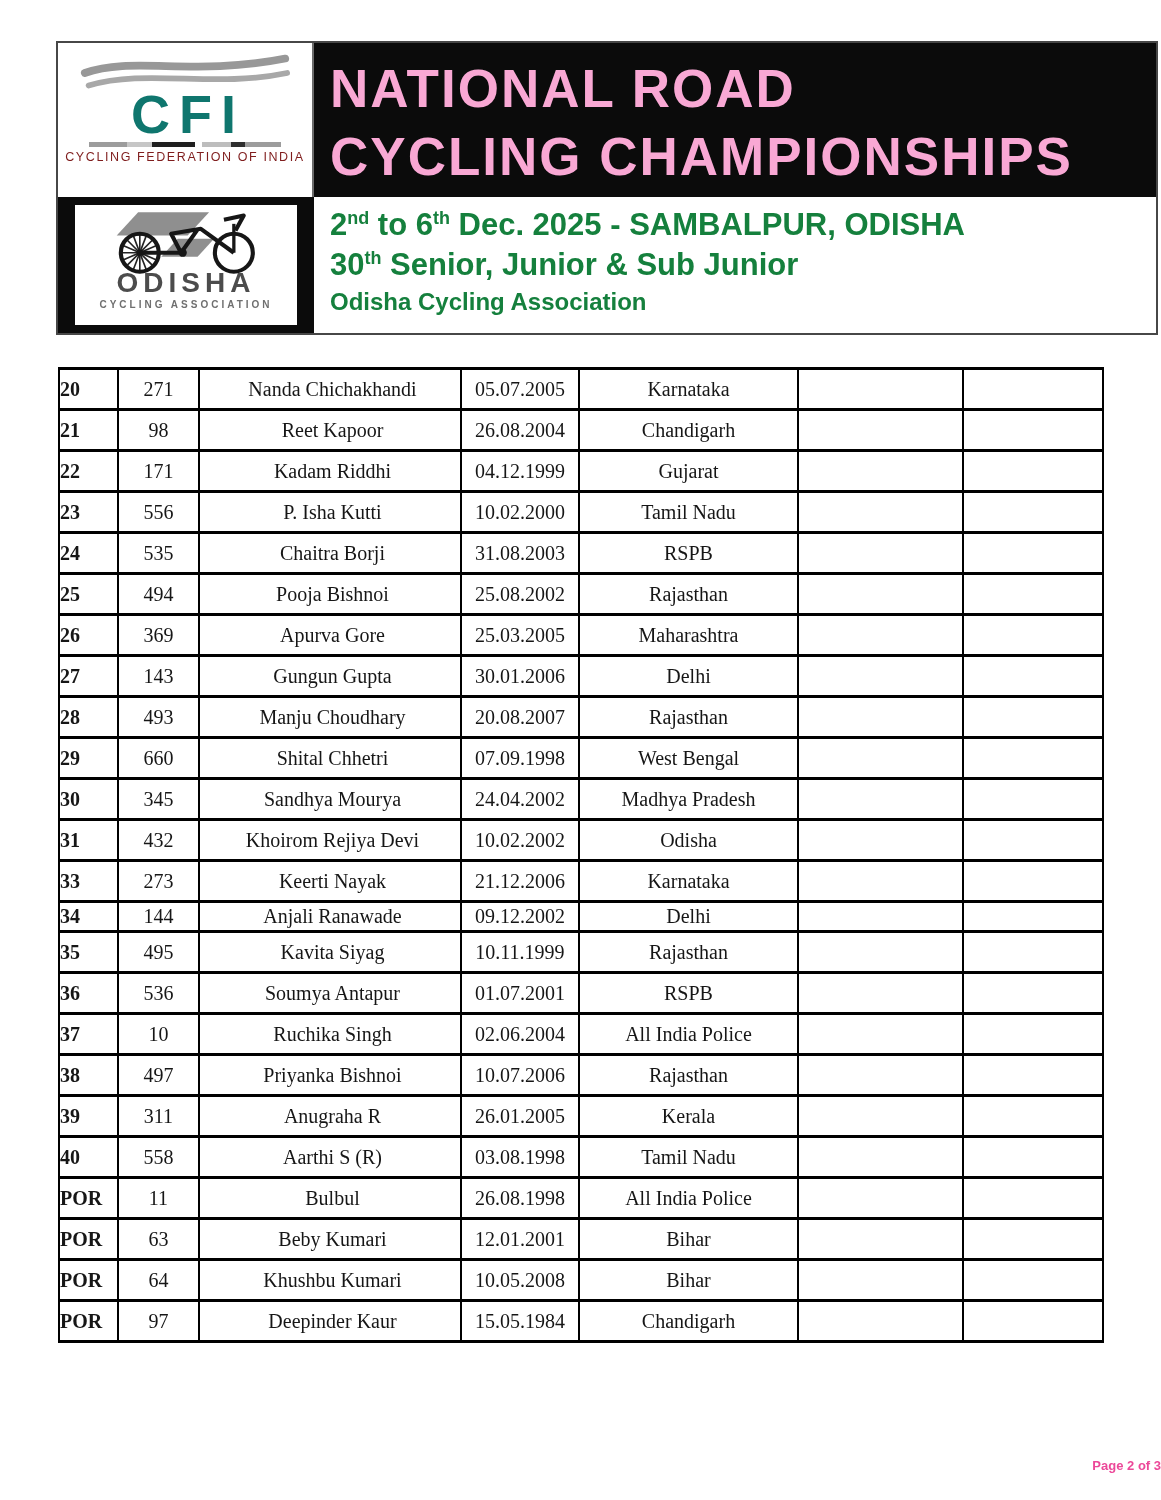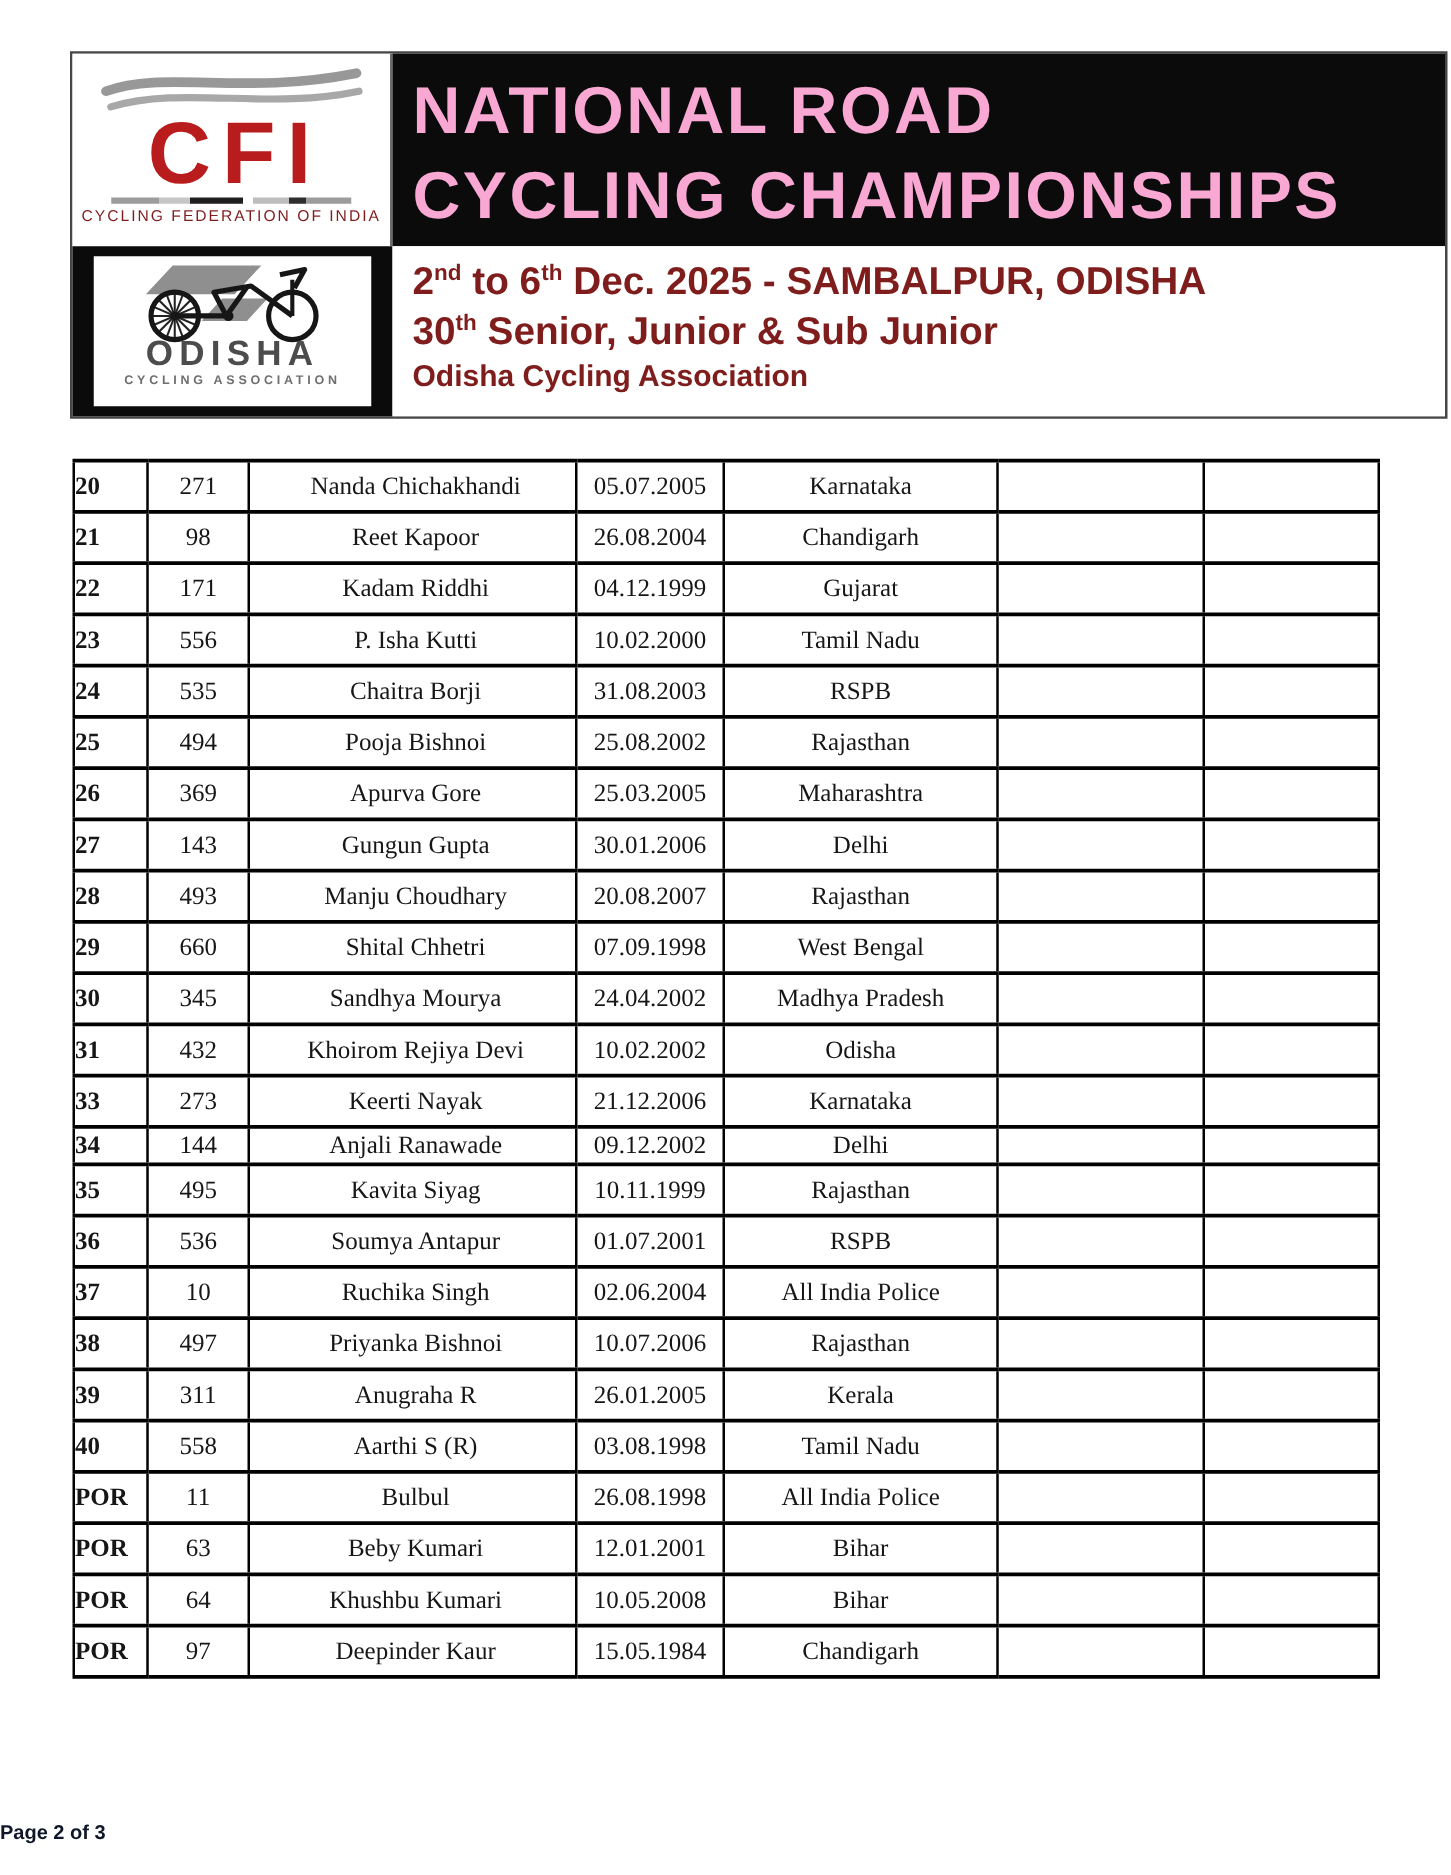--- a/index.html
+++ b/index.html
@@ -16,21 +16,21 @@
     display:grid; grid-template-columns:256px 1fr; grid-template-rows:154px 1fr;
     background:#ffffff;
   }
   .cfi-box {
     background:#ffffff; border-right:2px solid #6b6b6b;
     display:flex; flex-direction:column; align-items:center; justify-content:flex-start;
     padding-top:10px; overflow:hidden;
   }
   .cfi-waves { margin-bottom:-4px; }
   .cfi-acronym {
-    font-size:70px; font-weight:bold; color:#b91c1c; letter-spacing:9px;
+    font-size:54px; font-weight:bold; color:#0f766e; letter-spacing:9px;
     line-height:0.95; margin-left:6px;
   }
   .cfi-bar {
     width:192px; height:5px; margin:2px 0 3px;
     background:linear-gradient(to right,
       #9c9c9c 0 20%, #c6c6c6 20% 33%, #1f1f1f 33% 55%, #ffffff 55% 59%,
       #bdbdbd 59% 74%, #2e2e2e 74% 81%, #9c9c9c 81% 100%);
   }
   .cfi-caption { font-size:12.5px; color:#7f1d1d; letter-spacing:1.6px; white-space:nowrap; }
 
@@ -48,21 +48,21 @@
     background:#ffffff; width:222px; height:120px;
     display:flex; flex-direction:column; align-items:center; justify-content:flex-start;
     padding-top:4px;
   }
   .odisha-name {
     font-size:28px; font-weight:bold; color:#4c4c4c; letter-spacing:5px;
     line-height:1; margin-top:-6px;
   }
   .odisha-caption { font-size:10px; font-weight:bold; color:#6f6f6f; letter-spacing:3px; margin-top:2px; }
 
-  .subtitle { background:#ffffff; padding:8px 0 0 16px; color:#7f1d1d; overflow:hidden; }
+  .subtitle { background:#ffffff; padding:8px 0 0 16px; color:#15803d; overflow:hidden; }
   .subtitle .l1 { font-size:31px; font-weight:bold; line-height:1.30; white-space:nowrap; }
   .subtitle .l2 { font-size:31px; font-weight:bold; line-height:1.30; white-space:nowrap; }
   .subtitle .l3 { font-size:24px; font-weight:bold; line-height:1.35; white-space:nowrap; }
   .subtitle sup { font-size:58%; }
 
   
   table.riders {
     position:absolute; left:58px; top:367px;
     border-collapse:collapse; table-layout:fixed; width:1044px;
   }
@@ -76,21 +76,21 @@
   td.rank {
     font-family:"Liberation Sans", sans-serif; font-weight:bold;
     font-size:16px; text-align:left; color:#111111;
   }
   td.bib, td.dob, td.state { text-align:center; }
   td.name { text-align:center; padding-left:5px; }
 
   
   .footer {
     position:absolute; left:0; top:1458px; width:1161px;
-    text-align:left; font-size:16px; font-weight:bold; color:#0f172a;
+    text-align:right; font-size:13px; font-weight:bold; color:#ec4899;
   }
 </style>
 </head>
 <body>
 
 <div class="header">
 
   <div class="cfi-box">
     <svg class="cfi-waves" width="212" height="40" viewBox="0 0 220 40">
       <path d="M6,20 C56,2 118,24 214,5" stroke="#989898" stroke-width="8" fill="none" stroke-linecap="round"></path>

